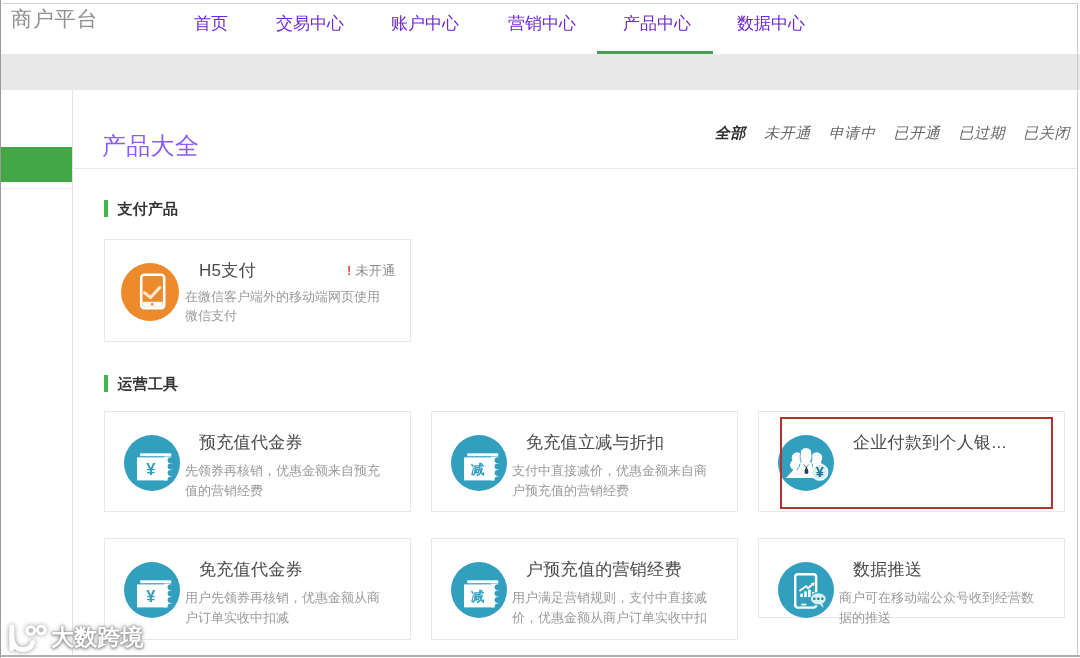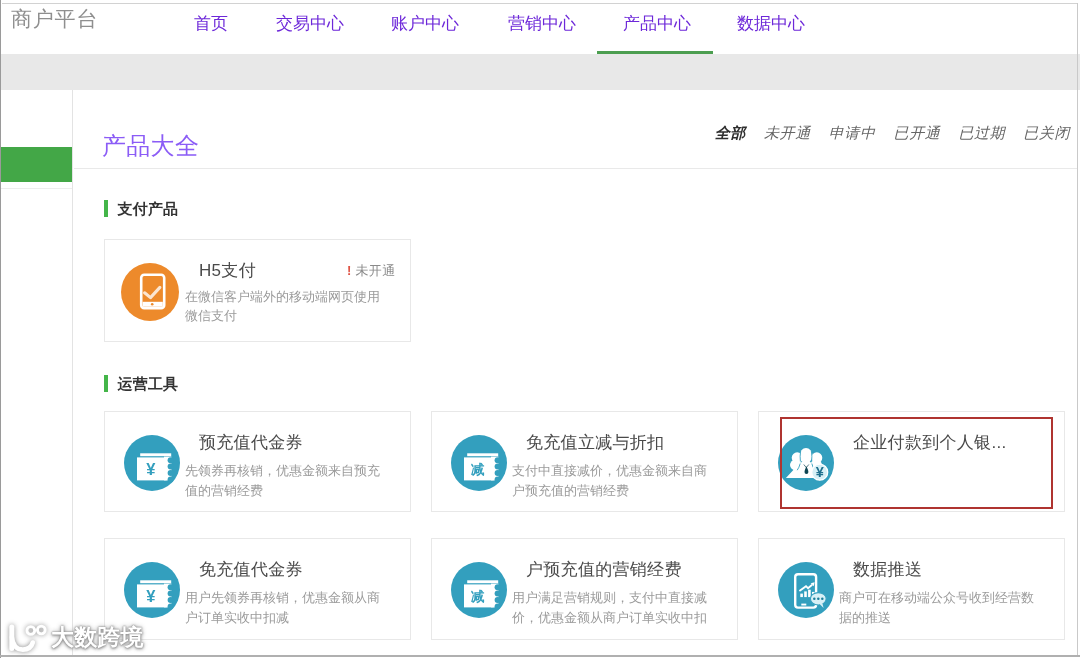--- a/index.html
+++ b/index.html
@@ -137,21 +137,21 @@
 <rect x="40" y="21.6" width="7.4" height="23.8" fill="#ffffff"></rect>
 <circle cx="46.6" cy="25.2" r="3" fill="#339fbe"></circle>
 <circle cx="46.6" cy="31.6" r="3" fill="#339fbe"></circle>
 <circle cx="46.6" cy="38" r="3" fill="#339fbe"></circle>
 <circle cx="46.6" cy="44.4" r="3" fill="#339fbe"></circle>
 <text x="26.8" y="38.8" font-size="13.5" font-weight="bold" text-anchor="middle" fill="#339fbe" font-family="Liberation Sans">减</text>
 </svg></div>
     <div class="ctitle">户预充值的营销经费</div>
     <div class="cdesc">用户满足营销规则，支付中直接减<br>价，优惠金额从商户订单实收中扣</div>
   </div>
-  <div class="card" style="left:758px; top:538px; height:102px;">
+  <div class="card" style="left:758px; top:538px; height:80px;">
     <div class="icon"><svg width="56" height="56" viewBox="0 0 56 56">
 <circle cx="28" cy="28" r="28" fill="#339fbe"></circle>
 <rect x="17.2" y="12.2" width="20.9" height="33.4" rx="2.8" fill="none" stroke="#ffffff" stroke-width="2.4"></rect>
 <rect x="22.3" y="31.6" width="2.6" height="3.5" fill="#ffffff"></rect>
 <rect x="26.2" y="29.4" width="2.6" height="5.7" fill="#ffffff"></rect>
 <rect x="30.1" y="27.7" width="2.6" height="7.4" fill="#ffffff"></rect>
 <rect x="34" y="29.9" width="2.6" height="5.2" fill="#ffffff"></rect>
 <path d="M21.4 29.1 L28 24.2 L30 26.2 L34.2 22.7" fill="none" stroke="#ffffff" stroke-width="1.9"></path>
 <path d="M32.7 21.2 L36.6 20.3 L35.8 24.2 Z" fill="#ffffff"></path>
 <rect x="23.3" y="41.6" width="5" height="1.9" fill="#ffffff"></rect>

